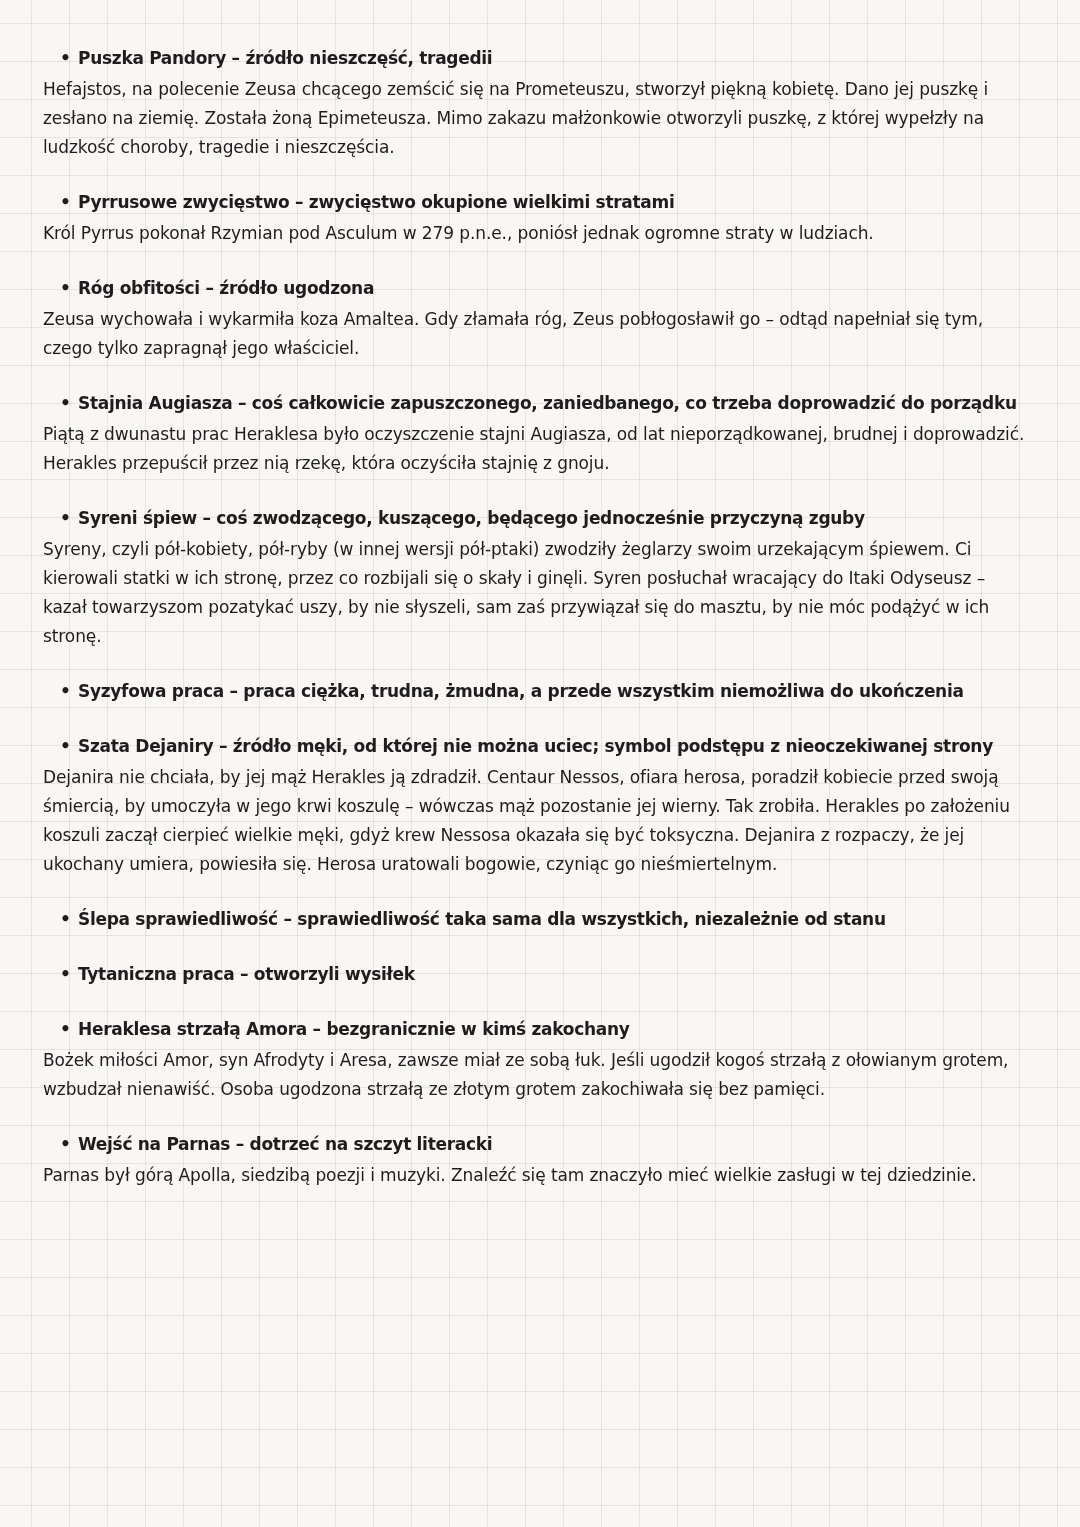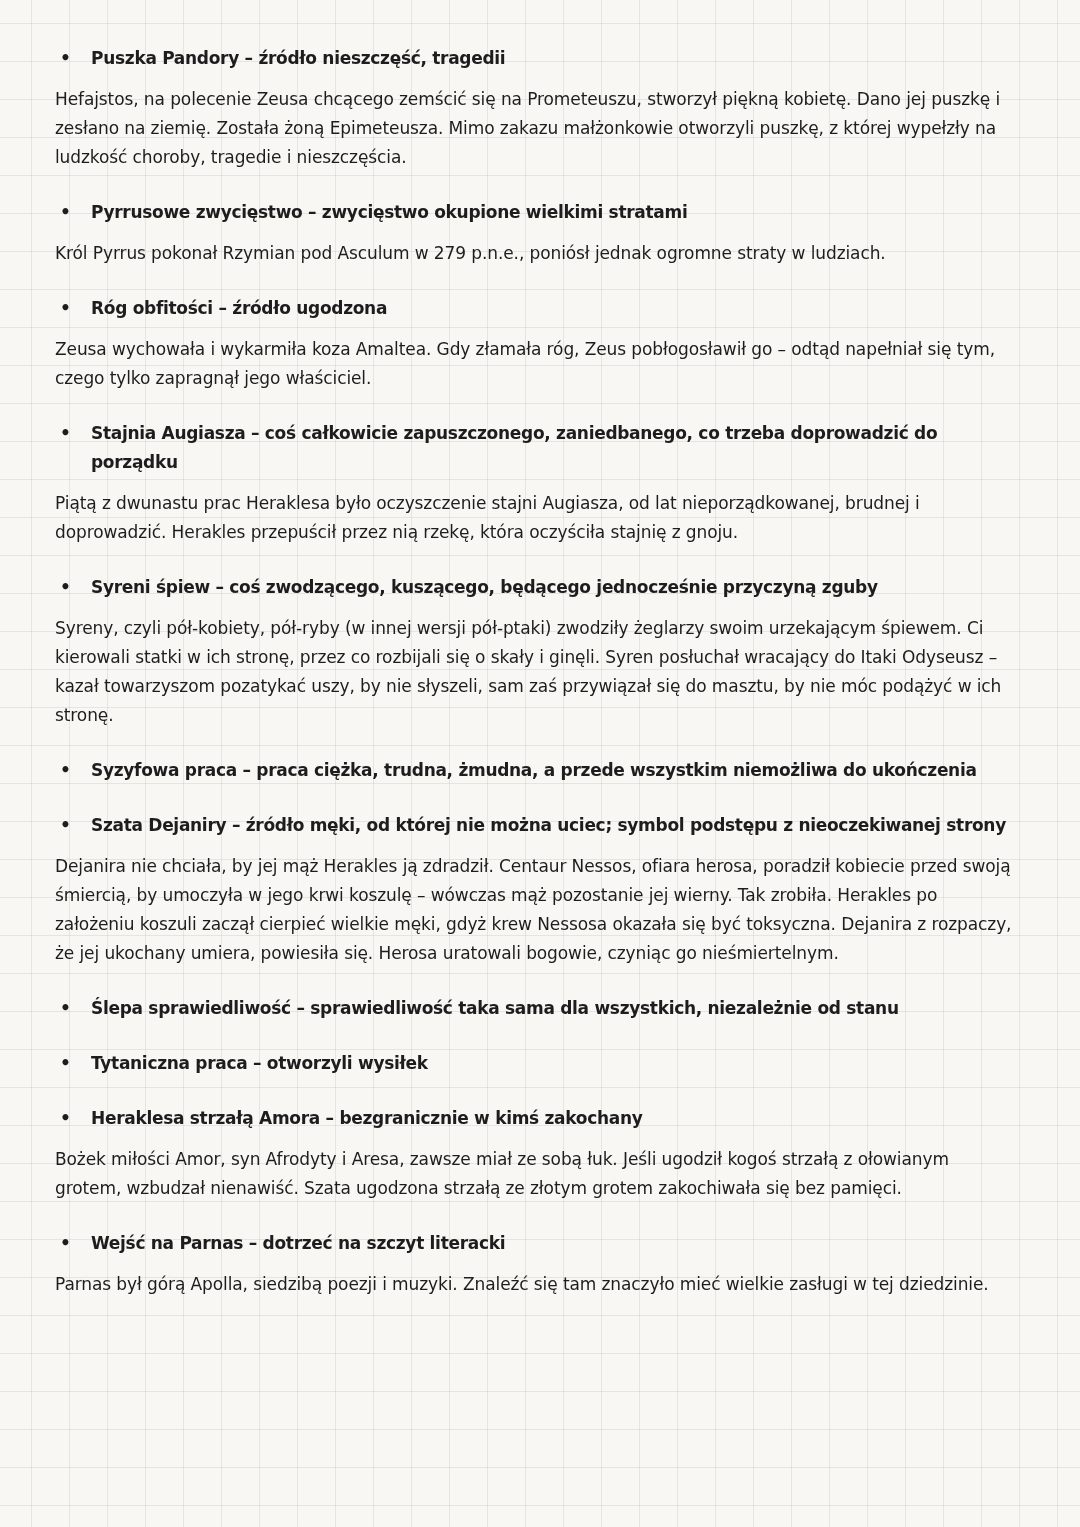--- a/index.html
+++ b/index.html
@@ -31,23 +31,23 @@
     letter-spacing: -0.3px;
     margin: 0 0 2px 0;
     padding-left: 17px;
   }
   .bullet {
     flex: 0 0 18px;
     width: 18px;
     font-size: 17px;
     line-height: 29px;
   }
-  .heading-text { flex: 1 1 auto; margin-left: 13px; }
+  .heading-text { flex: 1 1 auto; }
   .body-text {
-    margin: 12px;
+    margin: 0;
     font-size: 17px;
     line-height: 29px;
     letter-spacing: -0.1px;
   }
 </style>
 </head>
 <body>
 
 <div class="page">
 
@@ -118,21 +118,21 @@
       <span class="bullet">•</span>
       <span class="heading-text">Tytaniczna praca – otworzyli wysiłek</span>
     </div>
   </div>
 
   <div class="section">
     <div class="heading">
       <span class="bullet">•</span>
       <span class="heading-text">Heraklesa strzałą Amora – bezgranicznie w kimś zakochany</span>
     </div>
-    <p class="body-text">Bożek miłości Amor, syn Afrodyty i Aresa, zawsze miał ze sobą łuk. Jeśli ugodził kogoś strzałą z ołowianym grotem, wzbudzał nienawiść. Szata ugodzona strzałą ze złotym grotem zakochiwała się bez pamięci.</p>
+    <p class="body-text">Bożek miłości Amor, syn Afrodyty i Aresa, zawsze miał ze sobą łuk. Jeśli ugodził kogoś strzałą z ołowianym grotem, wzbudzał nienawiść. Osoba ugodzona strzałą ze złotym grotem zakochiwała się bez pamięci.</p>
   </div>
 
   <div class="section">
     <div class="heading">
       <span class="bullet">•</span>
       <span class="heading-text">Wejść na Parnas – dotrzeć na szczyt literacki</span>
     </div>
     <p class="body-text">Parnas był górą Apolla, siedzibą poezji i muzyki. Znaleźć się tam znaczyło mieć wielkie zasługi w tej dziedzinie.</p>
   </div>
 

